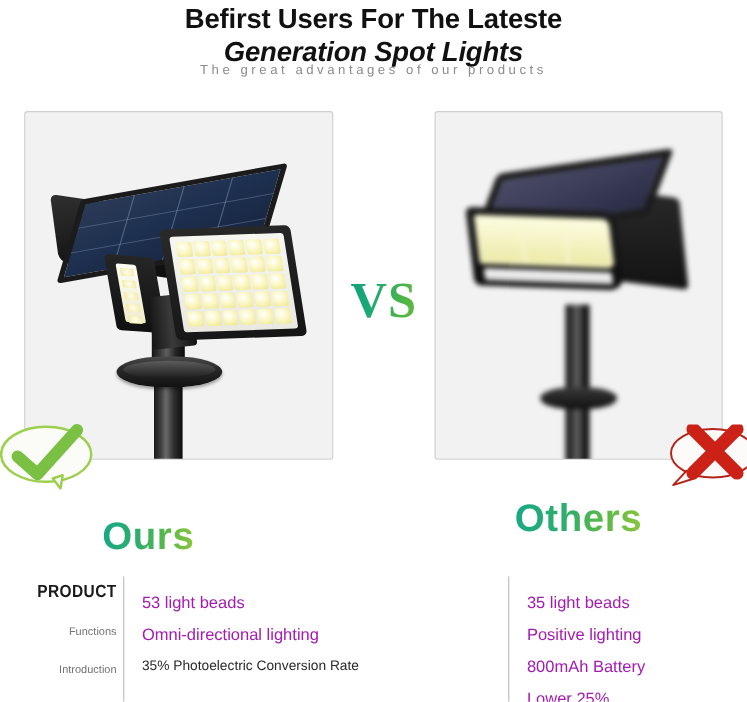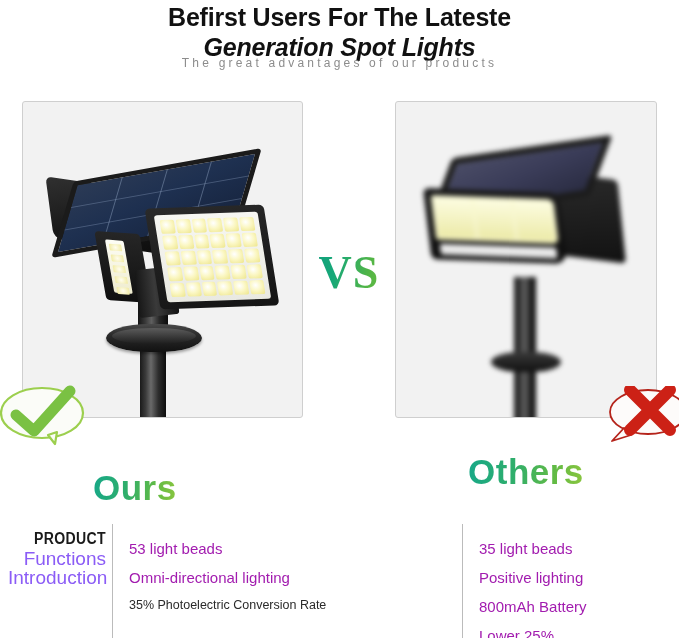--- a/index.html
+++ b/index.html
@@ -78,21 +78,21 @@
     position:absolute;left:8px;top:530px;width:98px;
     text-align:right;
   }
   .prodlabel .kicker{
     font-size:16px;font-weight:bold;color:#1a1a1a;
     letter-spacing:0.4px;
     font-family:"Liberation Sans Narrow","Liberation Sans",sans-serif;
     transform:scaleX(0.88);transform-origin:right center;
   }
   .prodlabel .sub{
-    font-size:19px;color:#8b5cf6;line-height:17px;margin-top:2px;
+    font-size:10px;color:#737373;line-height:17px;margin-top:18px;
   }
 
   
   .vrule{position:absolute;width:1px;background:#bbbbbb;top:524px;height:114px;}
   .vrule-left{left:112px;}
   .vrule-right{left:462px;}
 
   
   .featlist{position:absolute;top:534px;}
   .featlist-left{left:129px;width:300px;}

